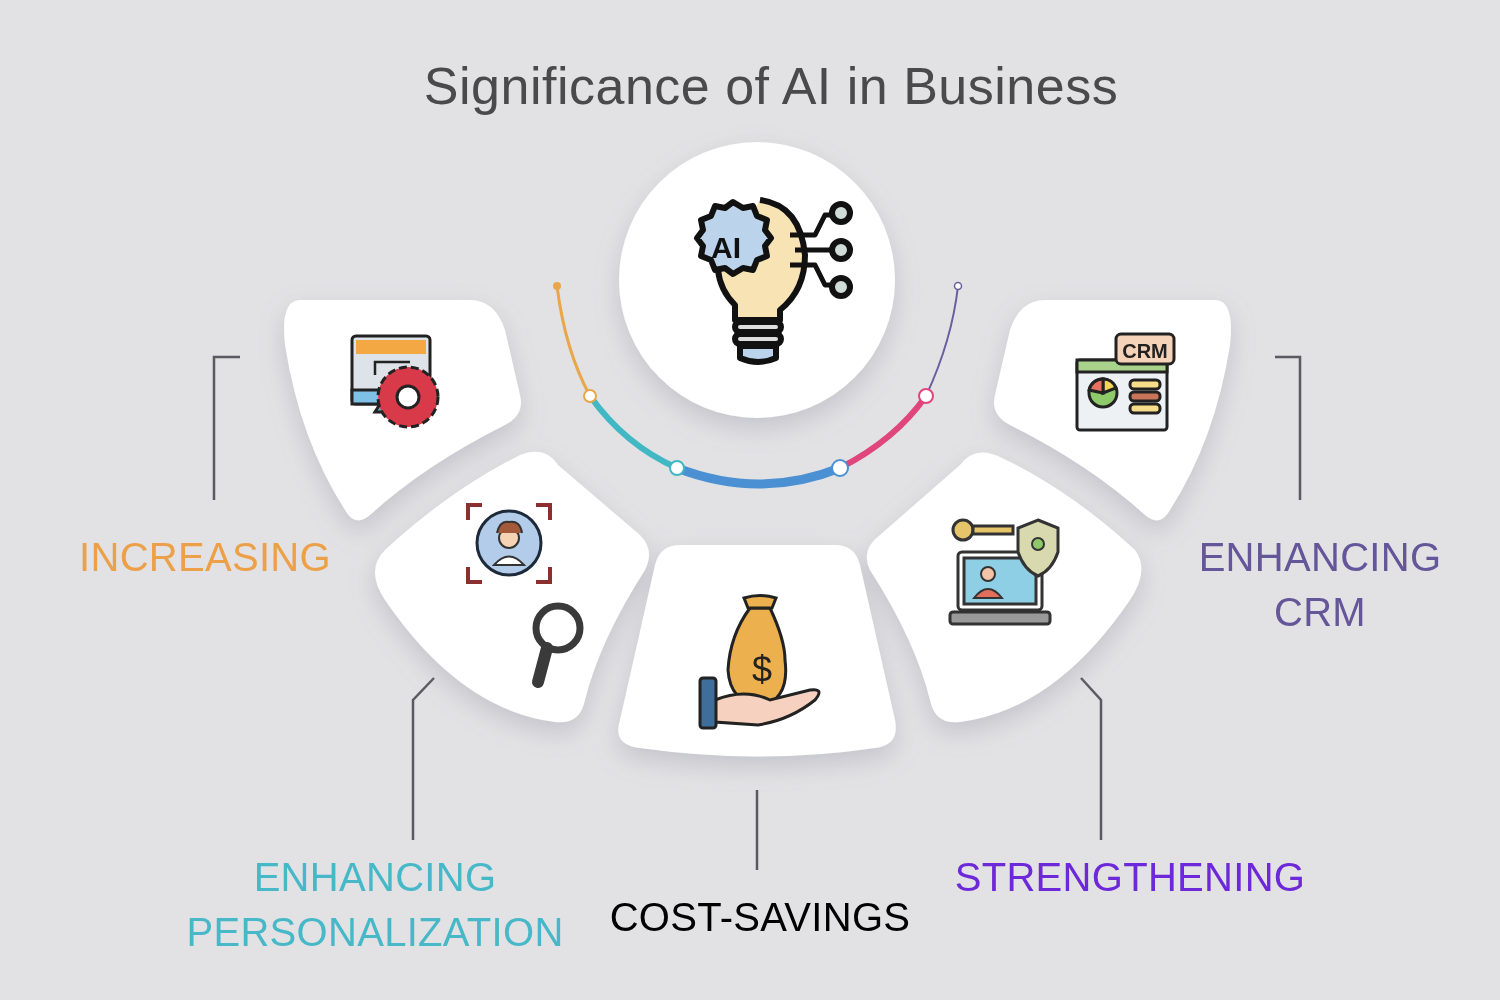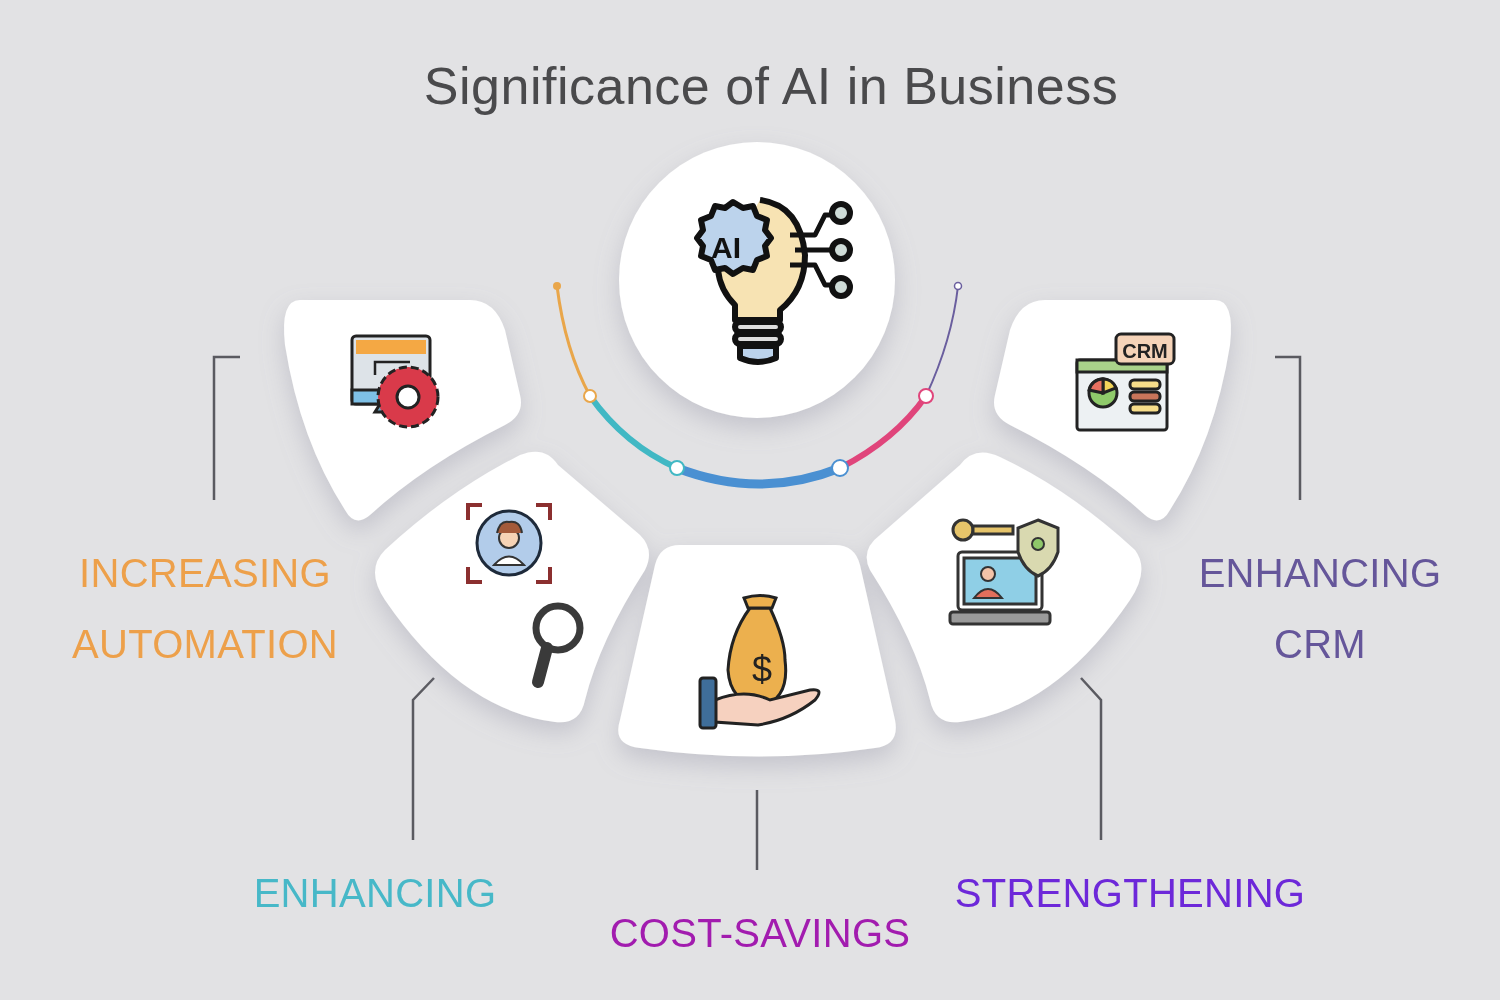--- a/index.html
+++ b/index.html
@@ -1,20 +1,20 @@
 <!DOCTYPE html>
 <html><head>
 <meta charset="utf-8">
 <style>
   html,body{margin:0;padding:0;}
   body{width:1500px;height:1000px;background:#e2e2e4;position:relative;overflow:hidden;font-family:"Liberation Sans","DejaVu Sans",sans-serif;}
   .title{position:absolute;left:0;width:1542px;top:56px;text-align:center;font-size:52px;color:#4a4a4c;letter-spacing:0.5px;}
   svg.stage{position:absolute;left:0;top:0;}
   .label{position:absolute;text-align:center;font-size:40px;line-height:55px;letter-spacing:0.3px;}
-  .label span{display:block;white-space:nowrap;margin-top:16px;}
+  .label span{display:block;white-space:nowrap;}
 </style>
 </head>
 <body>
 
 <div class="title">Significance of AI in Business</div>
 
 <svg class="stage" width="1500" height="1000" viewBox="0 0 1500 1000">
   <defs>
     <filter id="sh" x="-30%" y="-30%" width="160%" height="160%">
       <feDropShadow dx="0" dy="10" stdDeviation="12" flood-color="#8a8aa0" flood-opacity="0.35"></feDropShadow>
@@ -123,26 +123,26 @@
     <path d="M1103,393 L1103,379 A14,14 0 0 1 1116,388 Z" fill="#f2d45a"></path>
     <path d="M1103,393 L1089,390 A14,14 0 0 1 1103,379 Z" fill="#e87060"></path>
     <rect x="1130" y="380" width="30" height="9" rx="4" fill="#f7dd8a"></rect>
     <rect x="1130" y="392" width="30" height="9" rx="4" fill="#c9755a"></rect>
     <rect x="1130" y="404" width="30" height="9" rx="4" fill="#f7dd8a"></rect>
   </g>
 </svg>
 
 <div class="label" style="left:60px;top:530px;width:290px;color:#eda04a;">
   <span>INCREASING</span>
-  <span>AUTOMATION</span>
 </div>
 <div class="label" style="left:180px;top:850px;width:390px;color:#47b8c8;">
   <span>ENHANCING</span>
+  <span>PERSONALIZATION</span>
 </div>
-<div class="label" style="left:600px;top:890px;width:320px;color:#a21caf;">
+<div class="label" style="left:600px;top:890px;width:320px;color:#000000;">
   <span>COST-SAVINGS</span>
 </div>
 <div class="label" style="left:950px;top:850px;width:360px;color:#6d28d9;">
   <span>STRENGTHENING</span>
 </div>
 <div class="label" style="left:1185px;top:530px;width:270px;color:#65569a;">
   <span>ENHANCING</span>
   <span>CRM</span>
 </div>
 

